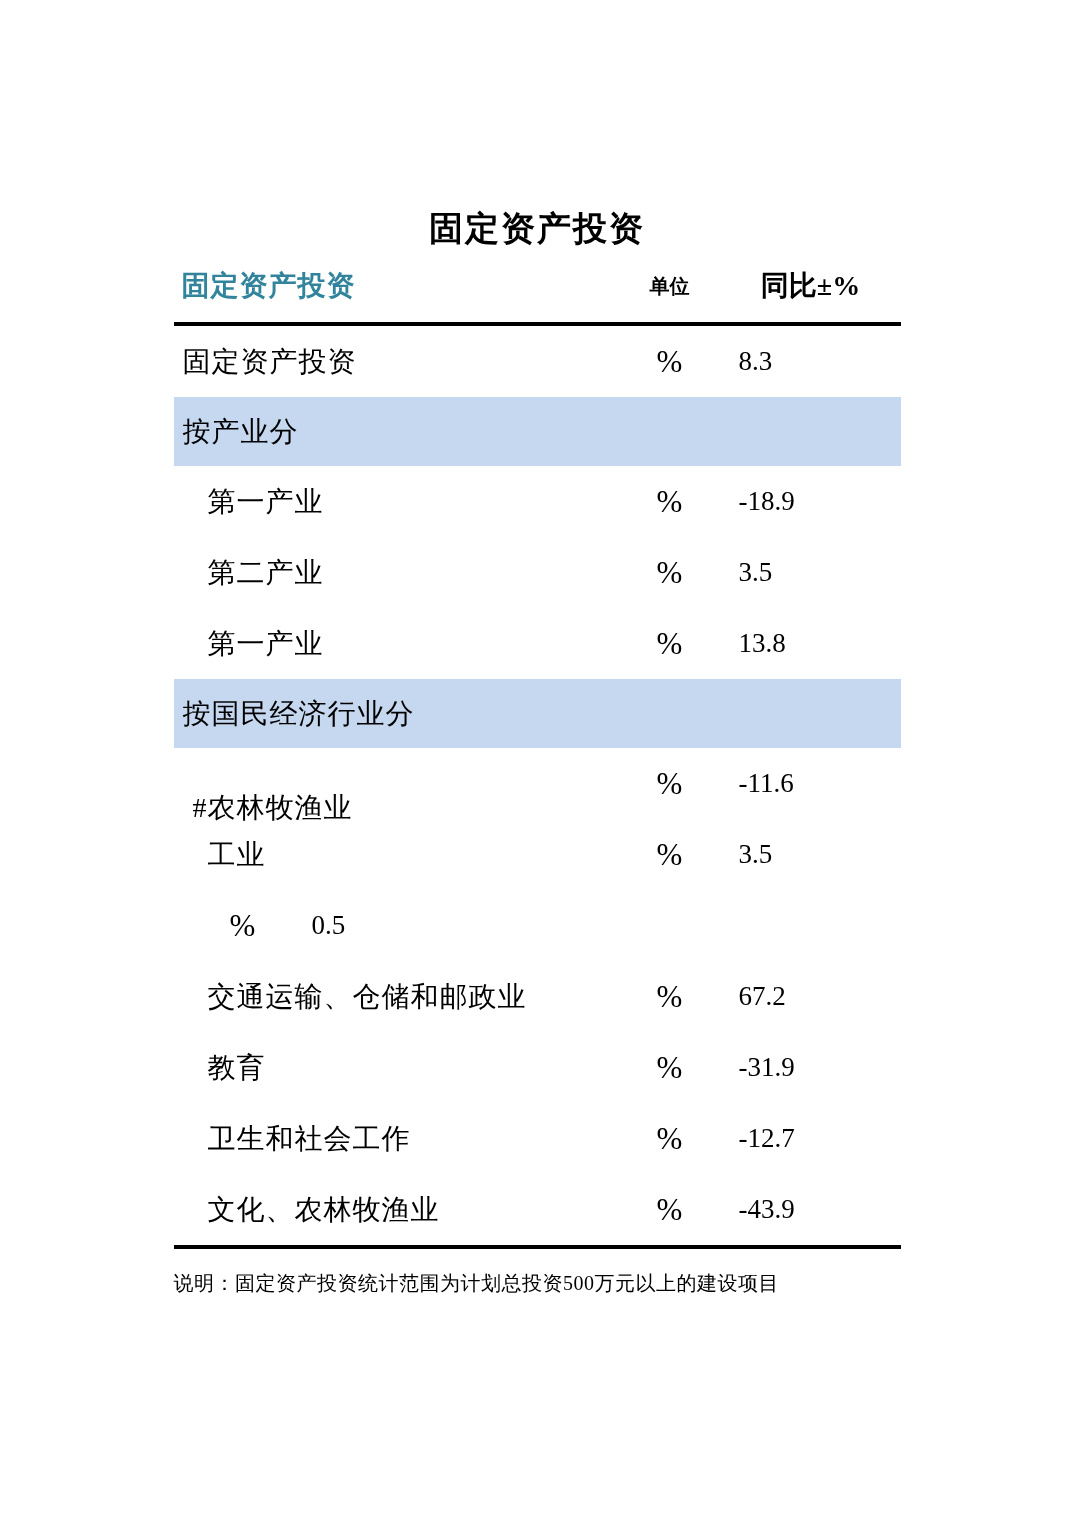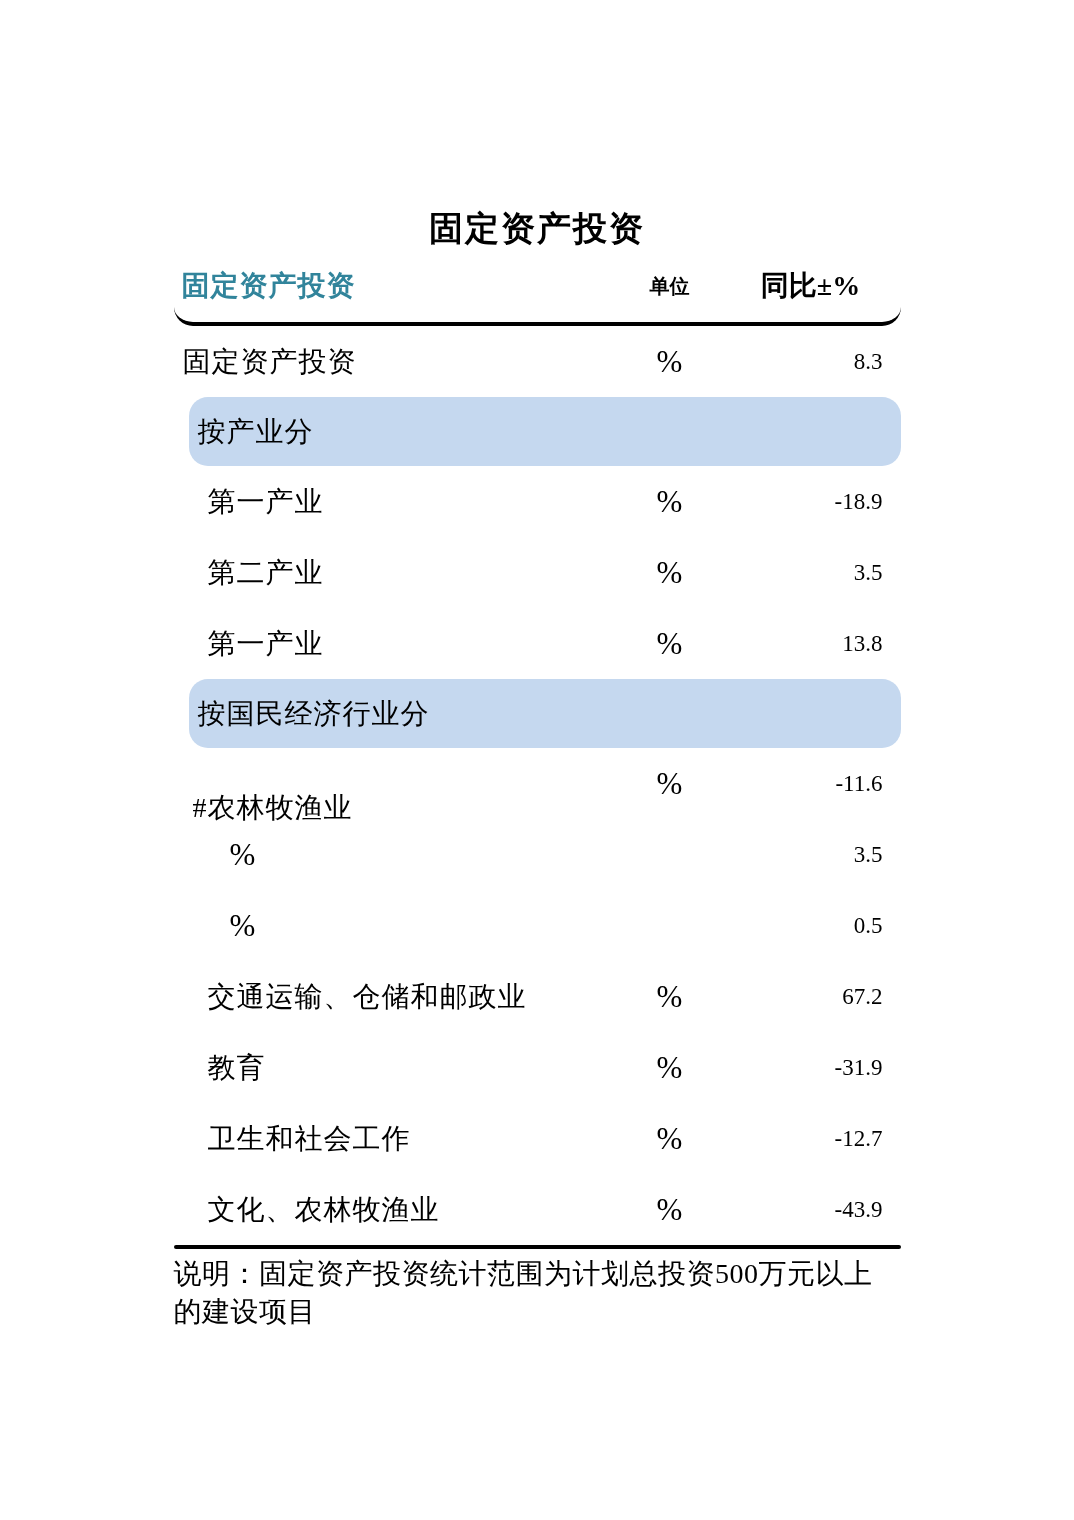--- a/index.html
+++ b/index.html
@@ -1,15 +1,15 @@
 <!DOCTYPE html>
 <html><head>
 <meta charset="utf-8">
 <style>
-  * { margin: 0; padding: 0; box-sizing: border-box; border-radius: 19px; }
+  * { margin: 0; padding: 0; box-sizing: border-box; }
   html, body { background: #ffffff; }
 
   .page {
     position: relative;
     width: 1074px;
     height: 1520px;
     margin: 0 auto;
     background: #ffffff;
     overflow: hidden;
     font-family: "Liberation Serif", "DejaVu Serif", serif;
@@ -71,51 +71,50 @@
     letter-spacing: 1px;
     white-space: nowrap;
   }
   .row-unit {
     flex: 0 0 138px;
     text-align: center;
     font-size: 31px;
   }
   .row-value {
     flex: 1 1 auto;
-    text-align: right;
+    text-align: left;
     padding-right: 18px;
-    font-size: 23px;
+    font-size: 27px;
   }
 
   .indent-top  .row-label { padding-left: 9px;  }
   .indent-hash .row-label { padding-left: 19px; margin-top: 48px; }
   .indent-sub  .row-label { padding-left: 34px; }
 
   .section-row {
     display: flex;
     align-items: center;
     height: 69px;
     background: #C5D8EF;
     font-size: 28px;
-    margin-left: 15px;
   }
   .section-label {
     padding-left: 9px;
     letter-spacing: 1px;
   }
 
   .bottom-rule {
     height: 4px;
     background: #000000;
   }
 
   .note {
     width: 727px;
-    margin: 6px auto 0;
-    font-size: 28px;
+    margin: 21px auto 0;
+    font-size: 20px;
     letter-spacing: 0.5px;
   }
 </style>
 </head>
 <body>
 
 <div class="page">
 
   <div class="title">固定资产投资</div>
 
@@ -153,20 +152,21 @@
   </div>
         <div class="section-row">
     <div class="section-label">按国民经济行业分</div>
   </div>
         <div class="row indent-hash">
     <div class="row-label">#农林牧渔业</div>
     <div class="row-unit">%</div>
     <div class="row-value">-11.6</div>
   </div>
         <div class="row indent-sub">
+    <div class="row-label">工业</div>
     <div class="row-unit">%</div>
     <div class="row-value">3.5</div>
   </div>
         <div class="row indent-sub">
     <div class="row-unit">%</div>
     <div class="row-value">0.5</div>
   </div>
         <div class="row indent-sub">
     <div class="row-label">交通运输、仓储和邮政业</div>
     <div class="row-unit">%</div>

